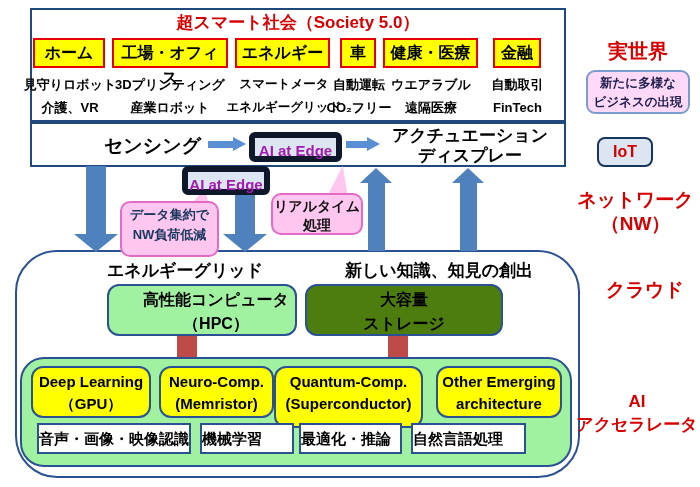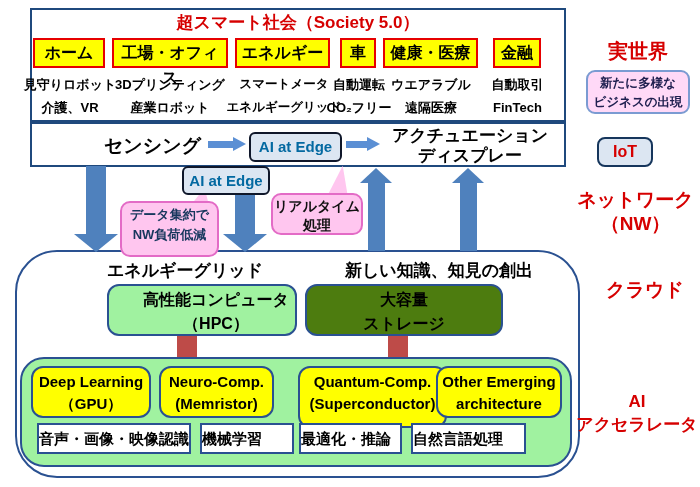--- a/index.html
+++ b/index.html
@@ -21,22 +21,22 @@
 
   
   .cat{
     background:#FFFF00;border:2.5px solid #E60000;box-sizing:border-box;
     font-weight:bold;font-size:16px;line-height:25px;text-align:center;height:30px;
   }
   .subcol{font-size:13px;line-height:23px;font-weight:600;text-align:center;}
 
   
   .edgebox{
-    background:#DCE6F2;border:2px solid #0f172a;border-radius:6px;box-sizing:border-box;
-    color:#0369a1;font-weight:bold;font-size:15px;text-align:center;
+    background:#DCE6F2;border:6px solid #0f172a;border-radius:6px;box-sizing:border-box;
+    color:#a21caf;font-weight:bold;font-size:15px;text-align:center;
   }
 
   
   .bubble{
     background:#FFC6EF;border:2px solid #E36BC6;border-radius:10px;box-sizing:border-box;
     font-weight:bold;text-align:center;z-index:5;
   }
   .tail{width:0;height:0;z-index:4;}
 
   
@@ -166,21 +166,21 @@
   <div class="abs green-wrap" style="left:20px;top:357px;width:552px;height:110px;"></div>
 
   <div class="abs accel" style="left:31px;top:366px;width:120px;height:52px;">
     <div>Deep Learning</div>
     <div>（GPU）</div>
   </div>
   <div class="abs accel" style="left:159px;top:366px;width:115px;height:52px;">
     <div>Neuro-Comp.</div>
     <div>(Memristor)</div>
   </div>
-  <div class="abs accel" style="left:298px;top:366px;width:149px;height:62px;">
+  <div class="abs accel" style="left:274px;top:366px;width:149px;height:62px;">
     <div>Quantum-Comp.</div>
     <div>(Superconductor)</div>
   </div>
   <div class="abs accel" style="left:436px;top:366px;width:126px;height:52px;">
     <div>Other Emerging</div>
     <div>architecture</div>
   </div>
 
   <div class="abs func" style="left:37px;top:423px;width:154px;">音声・画像・映像認識</div>
   <div class="abs func" style="left:200px;top:423px;width:94px;">機械学習</div>

